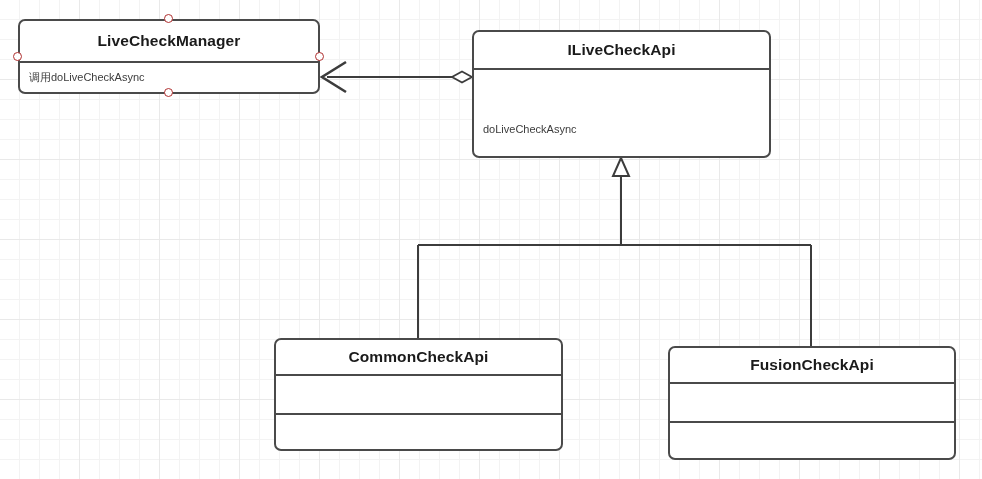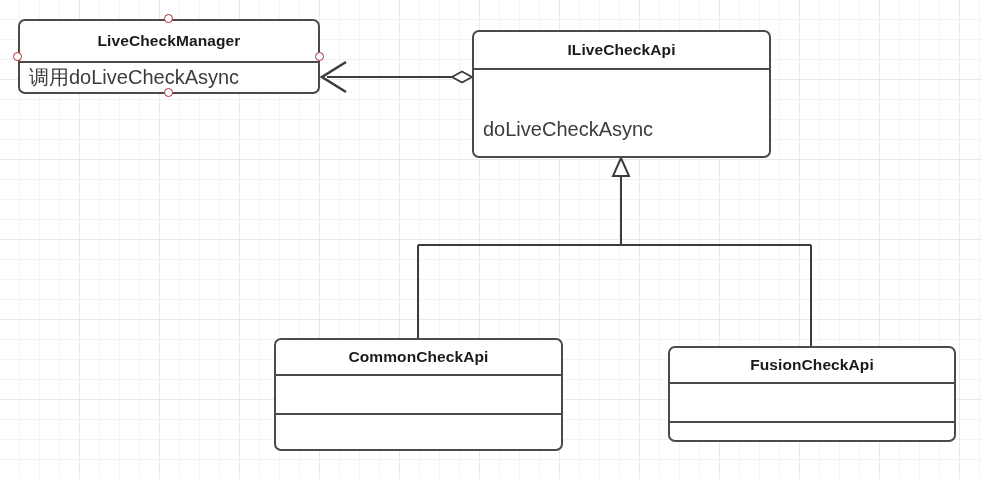--- a/index.html
+++ b/index.html
@@ -67,21 +67,21 @@
 
   .uml-divider {
     height: 2px;
     background: #4a4a4a;
     flex: 0 0 auto;
   }
 
   .uml-compartment {
     box-sizing: border-box;
     padding: 5px 9px 4px 9px;
-    font-size: 20px;
+    font-size: 11px;
     line-height: 18.5px;
     color: #3c3c3c;
     white-space: pre;
   }
 
   .uml-compartment.empty {
     padding: 0;
   }
 
   
@@ -107,21 +107,21 @@
     width: 289px;
     height: 113px;
   }
   #node-commoncheckapi .uml-title { height: 34px; }
   #node-commoncheckapi .attr-box { height: 37px; }
 
   #node-fusioncheckapi {
     left: 668px;
     top: 346px;
     width: 288px;
-    height: 96px;
+    height: 114px;
   }
   #node-fusioncheckapi .uml-title { height: 34px; }
   #node-fusioncheckapi .attr-box { height: 37px; }
 
   
   .handle {
     position: absolute;
     width: 9px;
     height: 9px;
     border-radius: 50%;

